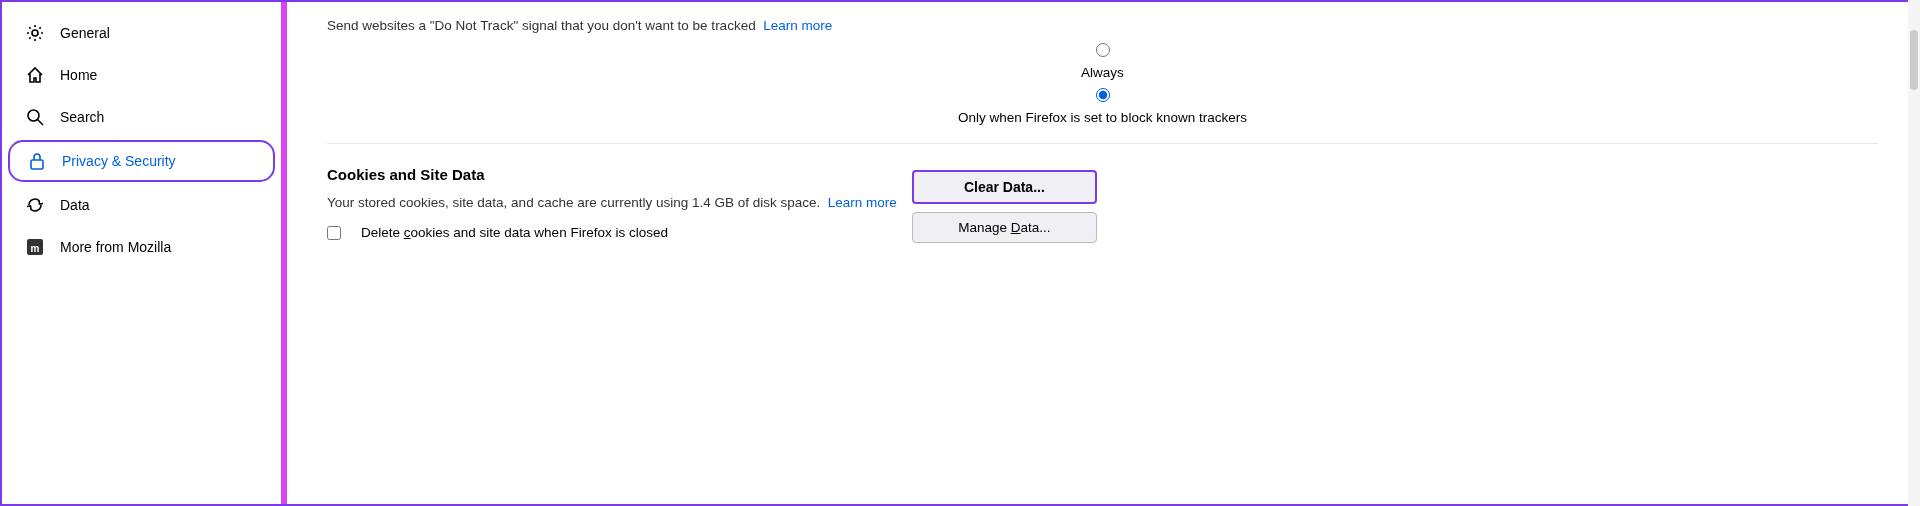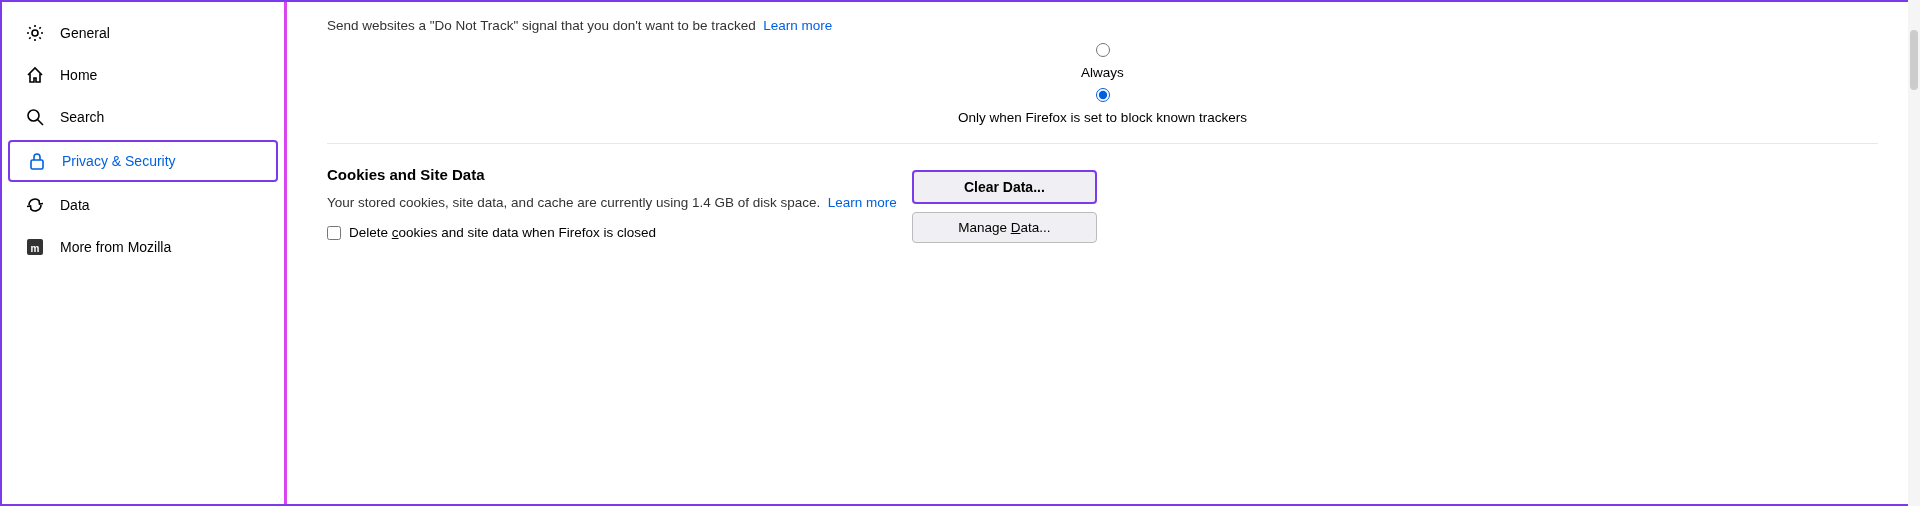--- a/index.html
+++ b/index.html
@@ -15,38 +15,38 @@
     }
     .layout {
       display: flex;
       height: 100%;
     }
     
     .sidebar {
       width: 285px;
       min-width: 285px;
       padding: 10px 0;
-      border-right: 3px solid #d946ef;
+      border-right: 6px solid #d946ef;
       background: #fff;
     }
     .sidebar-item {
       display: flex;
       align-items: center;
       padding: 10px 20px 10px 22px;
       cursor: pointer;
       color: #000;
       font-size: 14px;
       gap: 14px;
       border-radius: 0;
       position: relative;
     }
     .sidebar-item.active {
       color: #0060df;
       border: 2px solid #7c3aed;
-      border-radius: 4px;
+      border-radius: 15px;
       margin: 2px 6px;
       padding: 8px 14px 8px 16px;
     }
     .sidebar-item .icon {
       width: 22px;
       height: 22px;
       display: flex;
       align-items: center;
       justify-content: center;
       flex-shrink: 0;
@@ -133,21 +133,21 @@
       margin-bottom: 12px;
     }
     .section-desc .learn-more-link {
       color: #0060df;
       text-decoration: none;
       cursor: pointer;
     }
     .checkbox-option {
       display: flex;
       align-items: center;
-      gap: 8px;
+      gap: 20px;
       font-size: 13.5px;
       margin-top: 4px;
     }
     .checkbox-option input[type="checkbox"] {
       width: 14px;
       height: 14px;
       cursor: pointer;
     }
     
     .section-buttons {

